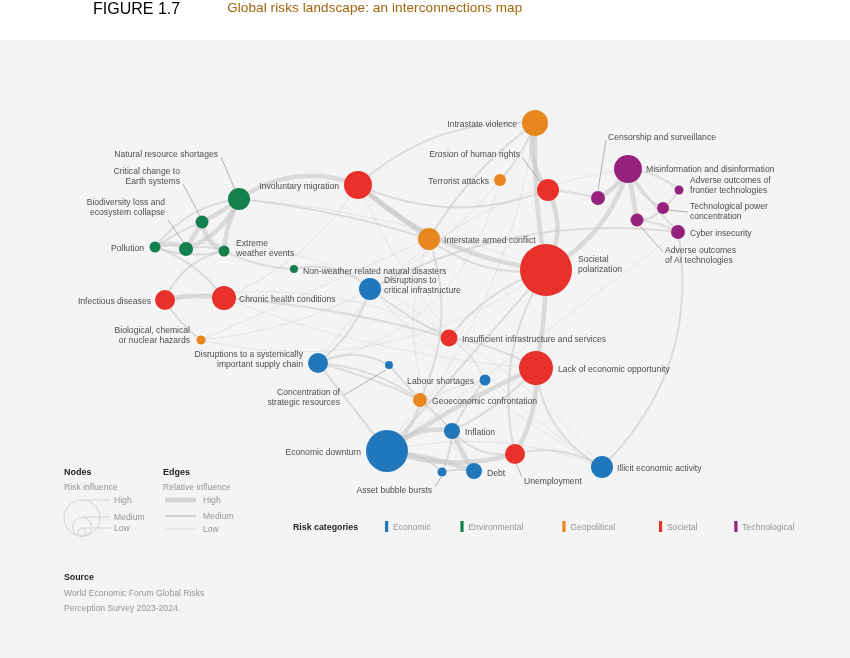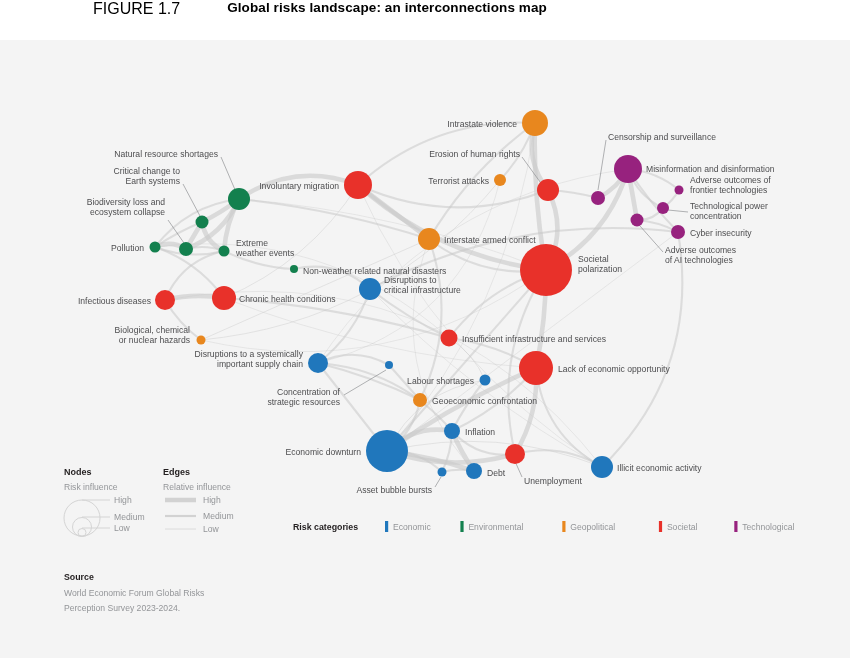--- a/index.html
+++ b/index.html
@@ -12,22 +12,22 @@
     position: relative;
   }
   #figure-header {
     height: 40px;
     background: #ffffff;
     display: flex;
     padding-left: 93px;
   }
   #figure-title {
     font-size: 13.5px;
-    font-weight: bold;
-    color: #000000;
+    font-weight: normal;
+    color: #a16207;
     margin-left: 47px;
     letter-spacing: 0.1px;
   }
   #figure-body {
     position: absolute;
     top: 40px; left: 0;
     width: 850px; height: 618px;
     background: #f4f4f4;
   }
   #graph-svg { position: absolute; top: 0; left: 0; }

